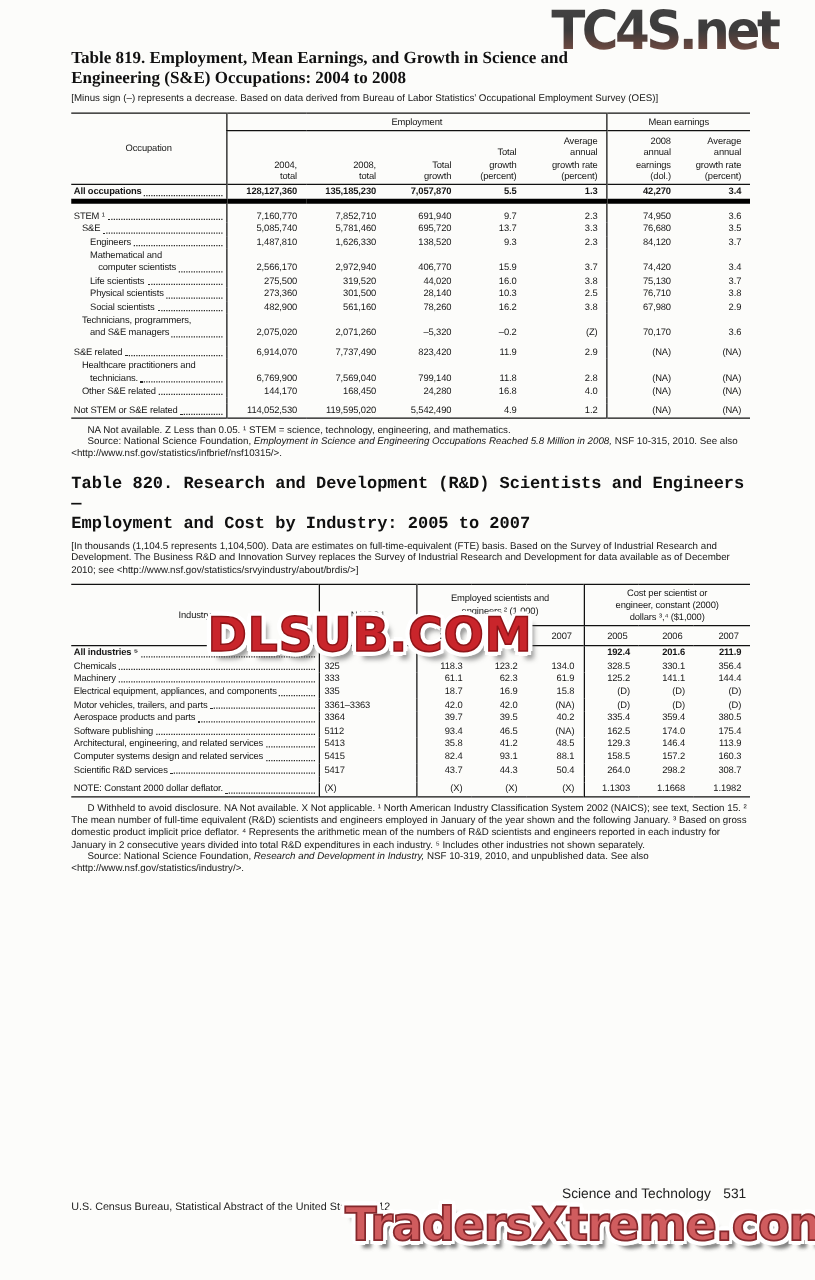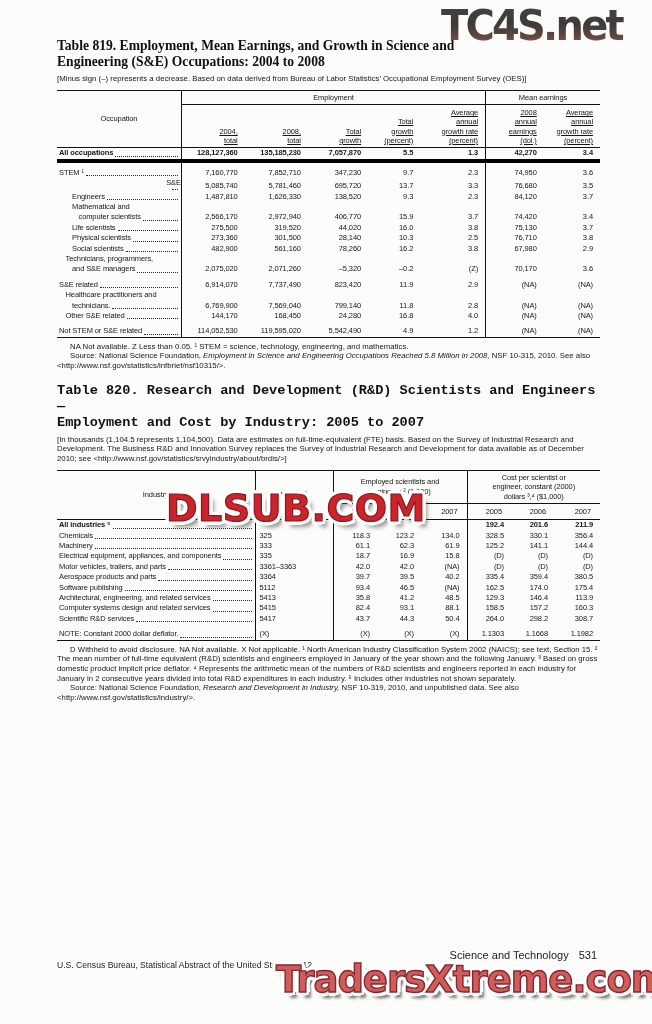--- a/index.html
+++ b/index.html
@@ -17,21 +17,21 @@
   .bracket-note{font-size:7.8px; line-height:9.6px; margin-top:4px;}
 
   table{border-collapse:collapse; table-layout:fixed; width:543px; margin-top:6px;
         font-size:7.5px; letter-spacing:-0.1px;}
   #t819, #t820{border-top:1.3px solid #111; border-bottom:1.6px solid #111;}
   thead{border-bottom:1.6px solid #111;}
   th{font-weight:normal; padding:0; vertical-align:bottom;}
   th.group{border-bottom:1px solid #111; text-align:center; vertical-align:middle;
            white-space:pre-line; line-height:9.5px; padding:2px 2px;}
   th.side{vertical-align:middle; text-align:center;}
-  th.colhead{text-align:right; white-space:pre-line; line-height:9.3px; padding:3px 7px 2px 0;text-decoration:underline;}
+  th.colhead{text-align:right; white-space:pre-line; line-height:9.3px; padding:3px 7px 2px 0;}
   th.yearhead{text-align:right; padding:2px 9px 2px 0; line-height:11px;}
   td{padding:0; vertical-align:bottom; line-height:10.4px;}
   td.num{text-align:right; padding-right:7px; white-space:nowrap;}
   td.naics{text-align:left; padding-left:4px; white-space:nowrap;}
   tr.bold td, tr.bold td .lbl{font-weight:bold;}
   tr.rule-below td{border-bottom:4px solid #000000;}
   tr.spacer td{height:5px; line-height:5px;}
   .vline{border-left:1px solid #111;}
   .occline{display:flex; align-items:flex-end;}
   .lbl{white-space:nowrap;}
@@ -159,29 +159,29 @@
           </tr>
           <tr>
             <td class="occ">
               <div class="occline" style="padding-left: 2px;">
                 <span class="lbl">STEM ¹</span>
                 <span class="leader"></span>
               </div>
             </td>
             <td class="num vline">7,160,770</td>
             <td class="num">7,852,710</td>
-            <td class="num">347,230</td>
+            <td class="num">691,940</td>
             <td class="num">9.7</td>
             <td class="num">2.3</td>
             <td class="num vline">74,950</td>
             <td class="num">3.6</td>
           </tr>
           <tr>
             <td class="occ">
-              <div class="occline" style="padding-left: 8.5px; flex-direction: column;">
+              <div class="occline" style="padding-left: 8.5px;">
                 <span class="lbl">S&amp;E</span>
                 <span class="leader"></span>
               </div>
             </td>
             <td class="num vline">5,085,740</td>
             <td class="num">5,781,460</td>
             <td class="num">695,720</td>
             <td class="num">13.7</td>
             <td class="num">3.3</td>
             <td class="num vline">76,680</td>

